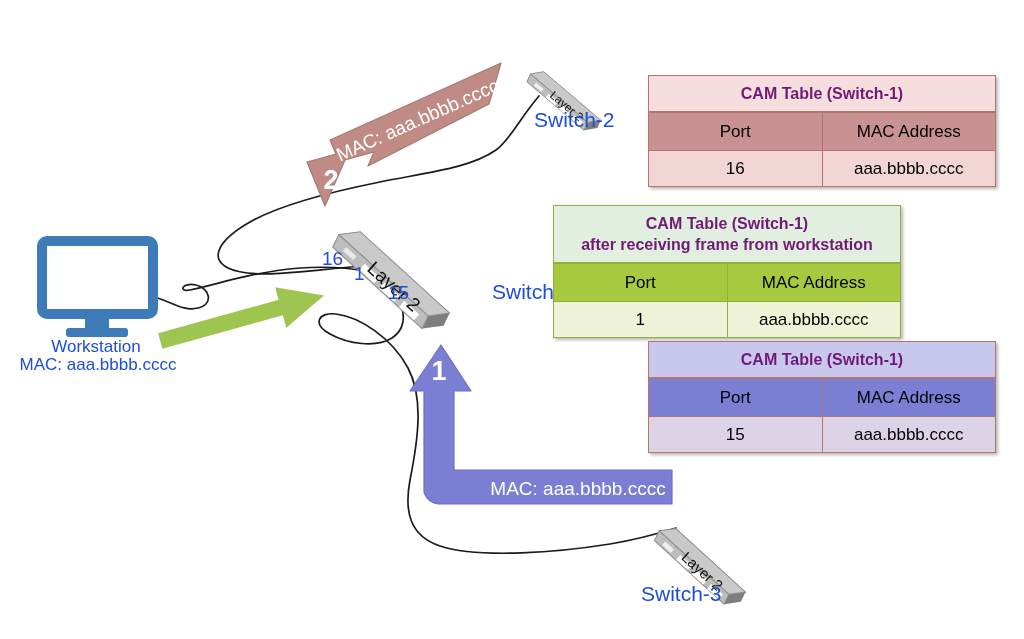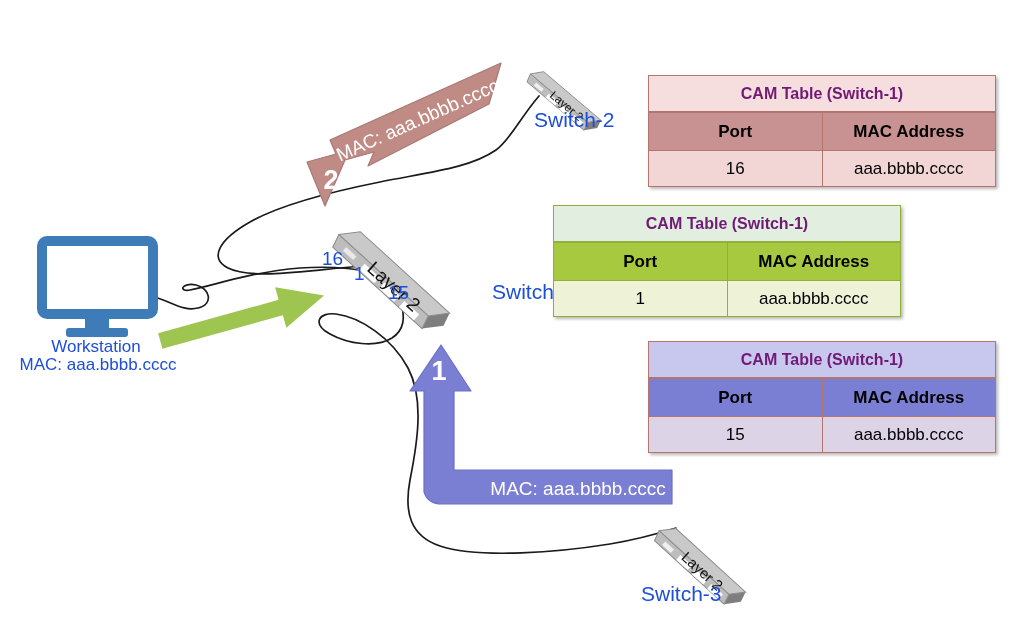--- a/index.html
+++ b/index.html
@@ -12,21 +12,21 @@
   .ws-label{font-size:17px;text-align:center;}
   .port-num{font-size:19px;font-weight:400;}
   
   .cam{position:absolute;box-sizing:border-box;
        box-shadow:2px 2px 3px rgba(0,0,0,0.28);}
   .cam .cap{box-sizing:border-box;text-align:center;color:#701a75;
             font-size:16px;font-weight:bold;line-height:1.32;
             padding:7px 4px 7px;}
   .cam table{border-collapse:collapse;width:100%;table-layout:fixed;}
   .cam th,.cam td{text-align:center;font-size:17px;box-sizing:border-box;}
-  .cam th{font-weight:bold;color:#000;height:38px;}
+  .cam th{font-weight:normal;color:#000;height:38px;}
   .cam td{height:36px;color:#000;font-weight:400;}
 </style>
 </head>
 <body>
 
 <div id="stage">
 
   <svg class="layer" viewBox="0 0 1024 639">
     <g fill="none" stroke="#1a1a1a" stroke-width="1.7" stroke-linecap="round">
 
@@ -145,20 +145,21 @@
         <td style="background:#f2d6d6;border:1px solid #b5756f;">16</td>
         <td style="background:#f2d6d6;border:1px solid #b5756f;">aaa.bbbb.cccc</td>
       </tr>
     </tbody>
       </table>
   </div>
 
   <div class="cam" style="left:553px;top:205px;width:348px;">
     <div class="cap" style="background:#e2efe0;border:1px solid #8fb03a;">
       <span>CAM Table (Switch-1)</span><br>
+      <span>after receiving frame from workstation</span>
     </div>
     <table>
       <tbody>
           <tr>
         <th style="background:#a6c93f;border:1px solid #8fb03a;width:50%;">Port</th>
         <th style="background:#a6c93f;border:1px solid #8fb03a;">MAC Address</th>
       </tr>
       <tr>
         <td style="background:#eef3d8;border:1px solid #8fb03a;">1</td>
         <td style="background:#eef3d8;border:1px solid #8fb03a;">aaa.bbbb.cccc</td>

